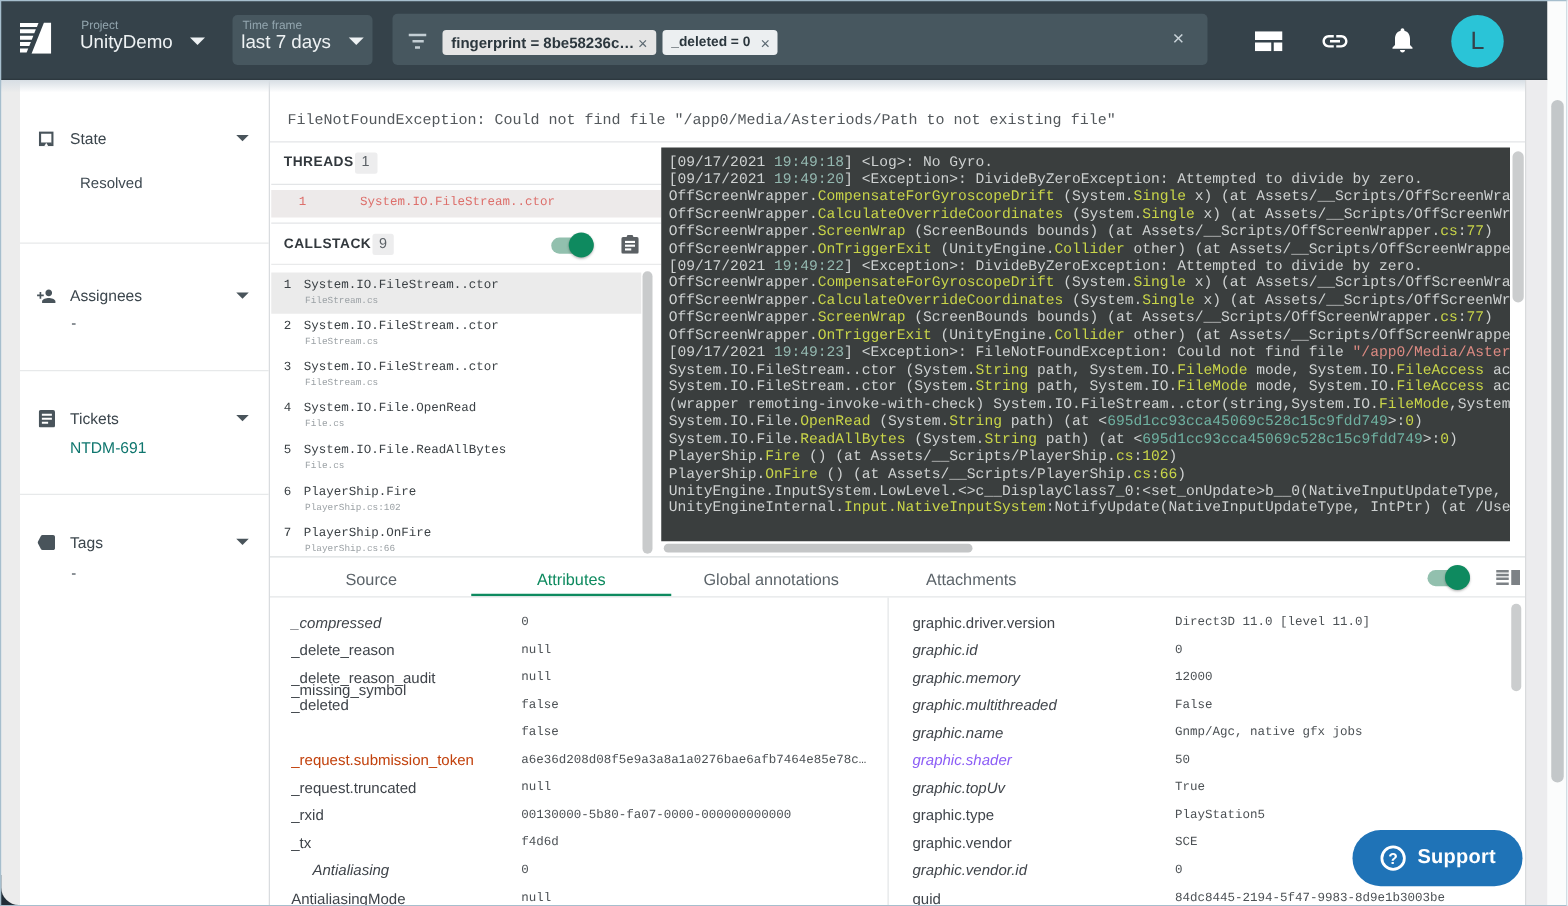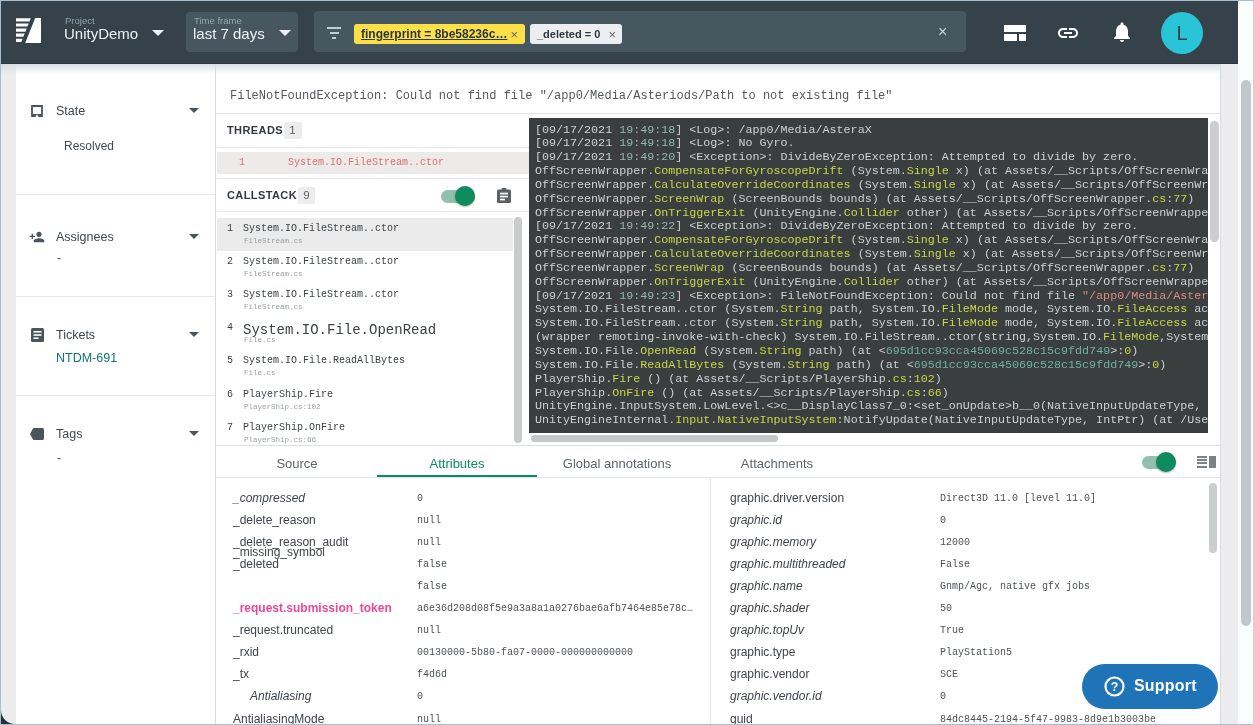--- a/index.html
+++ b/index.html
@@ -31,21 +31,21 @@
 <div class="abs" style="left:64px;top:25px;font-size:15px;color:#eef2f4;">UnityDemo</div>
 <div class="abs" style="left:152px;top:30px;width:0;height:0;border-left:6px solid transparent;border-right:6px solid transparent;border-top:6px solid #eef2f4;"></div>
 <div class="abs" style="left:186px;top:12px;width:112px;height:40px;background:#47575f;border-radius:4px;"></div>
 <div class="abs" style="left:194px;top:15px;font-size:9.5px;color:#93a6af;">Time frame</div>
 <div class="abs" style="left:193px;top:25px;font-size:15px;color:#eef2f4;">last 7 days</div>
 <div class="abs" style="left:279px;top:30px;width:0;height:0;border-left:6px solid transparent;border-right:6px solid transparent;border-top:6px solid #eef2f4;"></div>
 <div class="abs" style="left:314px;top:11px;width:652px;height:41px;background:#47575f;border-radius:4px;"></div>
 <div class="abs" style="left:327px;top:27px;width:14px;height:2.4px;background:#c3ced4;"></div>
 <div class="abs" style="left:329.5px;top:32px;width:9px;height:2.4px;background:#c3ced4;"></div>
 <div class="abs" style="left:332px;top:37px;width:4px;height:2.4px;background:#c3ced4;"></div>
-<div class="abs ctr" style="left:354px;top:24px;width:171px;height:20px;background:#fde047;border-radius:3px;font-size:12px;font-weight:700;color:#2c373e;padding-left:7px;text-decoration:underline;">fingerprint&nbsp;=&nbsp;8be58236c…<span style="position:absolute;right:7px;font-weight:400;color:#5d6a73;font-size:13px;">×</span></div>
+<div class="abs ctr" style="left:354px;top:24px;width:171px;height:20px;background:#e5e5e5;border-radius:3px;font-size:12px;font-weight:700;color:#2c373e;padding-left:7px;">fingerprint&nbsp;=&nbsp;8be58236c…<span style="position:absolute;right:7px;font-weight:400;color:#5d6a73;font-size:13px;">×</span></div>
 <div class="abs ctr" style="left:530px;top:24px;width:92px;height:20px;background:#eceff1;border-radius:3px;font-size:11px;font-weight:700;color:#2c373e;padding-left:7px;">_deleted&nbsp;=&nbsp;0<span style="position:absolute;right:6px;font-weight:400;color:#5d6a73;font-size:13px;">×</span></div>
 <div class="abs" style="left:938px;top:23px;font-size:16px;color:#c9d3d9;">×</div>
 <svg class="abs" style="left:1004px;top:25px;" width="22" height="16" viewBox="0 0 22 16">
       <g fill="#fff">
 <rect x="0" y="0" width="22" height="7"></rect>
 <rect x="0" y="9" width="13" height="7"></rect>
 <rect x="15" y="9" width="7" height="7"></rect>
 </g>
     </svg>
 <svg class="abs" style="left:1056px;top:21px;" width="24" height="24" viewBox="0 0 24 24" fill="#fff">
@@ -118,34 +118,33 @@
 <div class="abs mono" style="left:227px;top:222.5px;font-size:10px;color:#3b4145;">1</div>
 <div class="abs mono" style="left:243px;top:222.5px;font-size:10px;color:#3b4145;">System.IO.FileStream..ctor</div>
 <div class="abs mono" style="left:244px;top:236.5px;font-size:7.5px;color:#9ba1a5;">FileStream.cs</div>
 <div class="abs mono" style="left:227px;top:255.7px;font-size:10px;color:#3b4145;">2</div>
 <div class="abs mono" style="left:243px;top:255.7px;font-size:10px;color:#3b4145;">System.IO.FileStream..ctor</div>
 <div class="abs mono" style="left:244px;top:269.7px;font-size:7.5px;color:#9ba1a5;">FileStream.cs</div>
 <div class="abs mono" style="left:227px;top:288.9px;font-size:10px;color:#3b4145;">3</div>
 <div class="abs mono" style="left:243px;top:288.9px;font-size:10px;color:#3b4145;">System.IO.FileStream..ctor</div>
 <div class="abs mono" style="left:244px;top:302.9px;font-size:7.5px;color:#9ba1a5;">FileStream.cs</div>
 <div class="abs mono" style="left:227px;top:322.1px;font-size:10px;color:#3b4145;">4</div>
-<div class="abs mono" style="left:243px;top:322.1px;font-size:14px;color:#3b4145;">System.IO.File.OpenRead</div>
+<div class="abs mono" style="left:243px;top:322.1px;font-size:10px;color:#3b4145;">System.IO.File.OpenRead</div>
 <div class="abs mono" style="left:244px;top:336.1px;font-size:7.5px;color:#9ba1a5;">File.cs</div>
 <div class="abs mono" style="left:227px;top:355.3px;font-size:10px;color:#3b4145;">5</div>
 <div class="abs mono" style="left:243px;top:355.3px;font-size:10px;color:#3b4145;">System.IO.File.ReadAllBytes</div>
 <div class="abs mono" style="left:244px;top:369.3px;font-size:7.5px;color:#9ba1a5;">File.cs</div>
 <div class="abs mono" style="left:227px;top:388.5px;font-size:10px;color:#3b4145;">6</div>
 <div class="abs mono" style="left:243px;top:388.5px;font-size:10px;color:#3b4145;">PlayerShip.Fire</div>
 <div class="abs mono" style="left:244px;top:402.5px;font-size:7.5px;color:#9ba1a5;">PlayerShip.cs:102</div>
 <div class="abs mono" style="left:227px;top:421.70000000000005px;font-size:10px;color:#3b4145;">7</div>
 <div class="abs mono" style="left:243px;top:421.70000000000005px;font-size:10px;color:#3b4145;">PlayerShip.OnFire</div>
 <div class="abs mono" style="left:244px;top:435.70000000000005px;font-size:7.5px;color:#9ba1a5;">PlayerShip.cs:66</div>
 <div class="abs" style="left:514px;top:217px;width:8px;height:226px;background:#c9cbcc;border-radius:4px;"></div>
 <div class="abs lg mono" style="left:529px;top:118px;width:679px;height:315px;background:#3a3e3e;overflow:hidden;padding:5.5px 0 0 6px;font-size:11.7px;line-height:13.85px;white-space:nowrap;">
-<div>[09/17/2021 <s class="ts">19:49:18</s>] &lt;Log&gt;: /app0/Media/AsteraX</div>
 <div>[09/17/2021 <s class="ts">19:49:18</s>] &lt;Log&gt;: No Gyro.</div>
 <div>[09/17/2021 <s class="ts">19:49:20</s>] &lt;Exception&gt;: DivideByZeroException: Attempted to divide by zero.</div>
 <div>OffScreenWrapper.<s class="y">CompensateForGyroscopeDrift</s> (System.<s class="y">Single</s> x) (at Assets/__Scripts/OffScreenWrapper.:)</div>
 <div>OffScreenWrapper.<s class="y">CalculateOverrideCoordinates</s> (System.<s class="y">Single</s> x) (at Assets/__Scripts/OffScreenWrapper.:)</div>
 <div>OffScreenWrapper.<s class="y">ScreenWrap</s> (ScreenBounds bounds) (at Assets/__Scripts/OffScreenWrapper.<s class="y">cs</s>:<s class="y">77</s>)</div>
 <div>OffScreenWrapper.<s class="y">OnTriggerExit</s> (UnityEngine.<s class="y">Collider</s> other) (at Assets/__Scripts/OffScreenWrapper.:)</div>
 <div>[09/17/2021 <s class="ts">19:49:22</s>] &lt;Exception&gt;: DivideByZeroException: Attempted to divide by zero.</div>
 <div>OffScreenWrapper.<s class="y">CompensateForGyroscopeDrift</s> (System.<s class="y">Single</s> x) (at Assets/__Scripts/OffScreenWrapper.:)</div>
 <div>OffScreenWrapper.<s class="y">CalculateOverrideCoordinates</s> (System.<s class="y">Single</s> x) (at Assets/__Scripts/OffScreenWrapper.:)</div>
 <div>OffScreenWrapper.<s class="y">ScreenWrap</s> (ScreenBounds bounds) (at Assets/__Scripts/OffScreenWrapper.<s class="y">cs</s>:<s class="y">77</s>)</div>
@@ -181,21 +180,21 @@
 <div class="abs" style="left:233px;top:491.0px;font-size:12px;color:#3f444a;font-style:italic;">_compressed</div>
 <div class="abs mono" style="left:417px;top:493.0px;font-size:10px;color:#4c5155;">0</div>
 <div class="abs" style="left:233px;top:513.05px;font-size:12px;color:#3f444a;">_delete_reason</div>
 <div class="abs mono" style="left:417px;top:515.05px;font-size:10px;color:#4c5155;">null</div>
 <div class="abs" style="left:233px;top:535.1px;font-size:12px;color:#3f444a;">_delete_reason_audit</div>
 <div class="abs mono" style="left:417px;top:537.1px;font-size:10px;color:#4c5155;">null</div>
 <div class="abs" style="left:233px;top:557.15px;font-size:12px;color:#3f444a;">_deleted</div>
 <div class="abs mono" style="left:417px;top:559.15px;font-size:10px;color:#4c5155;">false</div>
 <div class="abs" style="left:233px;top:545px;font-size:12px;color:#3f444a;">_missing_symbol</div>
 <div class="abs mono" style="left:417px;top:581.2px;font-size:10px;color:#4c5155;">false</div>
-<div class="abs" style="left:233px;top:601.25px;font-size:12px;color:#ec4899;font-weight:bold;">_request.submission_token</div>
+<div class="abs" style="left:233px;top:601.25px;font-size:12px;color:#c2410c;">_request.submission_token</div>
 <div class="abs mono" style="left:417px;top:603.25px;font-size:10px;color:#4c5155;">a6e36d208d08f5e9a3a8a1a0276bae6afb7464e85e78c…</div>
 <div class="abs" style="left:233px;top:623.3px;font-size:12px;color:#3f444a;">_request.truncated</div>
 <div class="abs mono" style="left:417px;top:625.3px;font-size:10px;color:#4c5155;">null</div>
 <div class="abs" style="left:233px;top:645.35px;font-size:12px;color:#3f444a;">_rxid</div>
 <div class="abs mono" style="left:417px;top:647.35px;font-size:10px;color:#4c5155;">00130000-5b80-fa07-0000-000000000000</div>
 <div class="abs" style="left:233px;top:667.4px;font-size:12px;color:#3f444a;">_tx</div>
 <div class="abs mono" style="left:417px;top:669.4px;font-size:10px;color:#4c5155;">f4d6d</div>
 <div class="abs" style="left:233px;top:689.45px;font-size:12px;color:#3f444a;font-style:italic;margin-left:17px;">Antialiasing</div>
 <div class="abs mono" style="left:417px;top:691.45px;font-size:10px;color:#4c5155;">0</div>
 <div class="abs" style="left:233px;top:711.5px;font-size:12px;color:#3f444a;">AntialiasingMode</div>
@@ -203,21 +202,21 @@
 <div class="abs" style="left:730px;top:491.0px;font-size:12px;color:#3f444a;">graphic.driver.version</div>
 <div class="abs mono" style="left:940px;top:493.0px;font-size:10px;color:#4c5155;">Direct3D 11.0 [level 11.0]</div>
 <div class="abs" style="left:730px;top:513.05px;font-size:12px;color:#3f444a;font-style:italic;">graphic.id</div>
 <div class="abs mono" style="left:940px;top:515.05px;font-size:10px;color:#4c5155;">0</div>
 <div class="abs" style="left:730px;top:535.1px;font-size:12px;color:#3f444a;font-style:italic;">graphic.memory</div>
 <div class="abs mono" style="left:940px;top:537.1px;font-size:10px;color:#4c5155;">12000</div>
 <div class="abs" style="left:730px;top:557.15px;font-size:12px;color:#3f444a;font-style:italic;">graphic.multithreaded</div>
 <div class="abs mono" style="left:940px;top:559.15px;font-size:10px;color:#4c5155;">False</div>
 <div class="abs" style="left:730px;top:579.2px;font-size:12px;color:#3f444a;font-style:italic;">graphic.name</div>
 <div class="abs mono" style="left:940px;top:581.2px;font-size:10px;color:#4c5155;">Gnmp/Agc, native gfx jobs</div>
-<div class="abs" style="left:730px;top:601.25px;font-size:12px;color:#404040;font-style:italic;">graphic.shader</div>
+<div class="abs" style="left:730px;top:601.25px;font-size:12px;color:#8b5cf6;font-style:italic;">graphic.shader</div>
 <div class="abs mono" style="left:940px;top:603.25px;font-size:10px;color:#4c5155;">50</div>
 <div class="abs" style="left:730px;top:623.3px;font-size:12px;color:#3f444a;font-style:italic;">graphic.topUv</div>
 <div class="abs mono" style="left:940px;top:625.3px;font-size:10px;color:#4c5155;">True</div>
 <div class="abs" style="left:730px;top:645.35px;font-size:12px;color:#3f444a;">graphic.type</div>
 <div class="abs mono" style="left:940px;top:647.35px;font-size:10px;color:#4c5155;">PlayStation5</div>
 <div class="abs" style="left:730px;top:667.4px;font-size:12px;color:#3f444a;">graphic.vendor</div>
 <div class="abs mono" style="left:940px;top:669.4px;font-size:10px;color:#4c5155;">SCE</div>
 <div class="abs" style="left:730px;top:689.45px;font-size:12px;color:#3f444a;font-style:italic;">graphic.vendor.id</div>
 <div class="abs mono" style="left:940px;top:691.45px;font-size:10px;color:#4c5155;">0</div>
 <div class="abs" style="left:730px;top:711.5px;font-size:12px;color:#3f444a;">guid</div>

